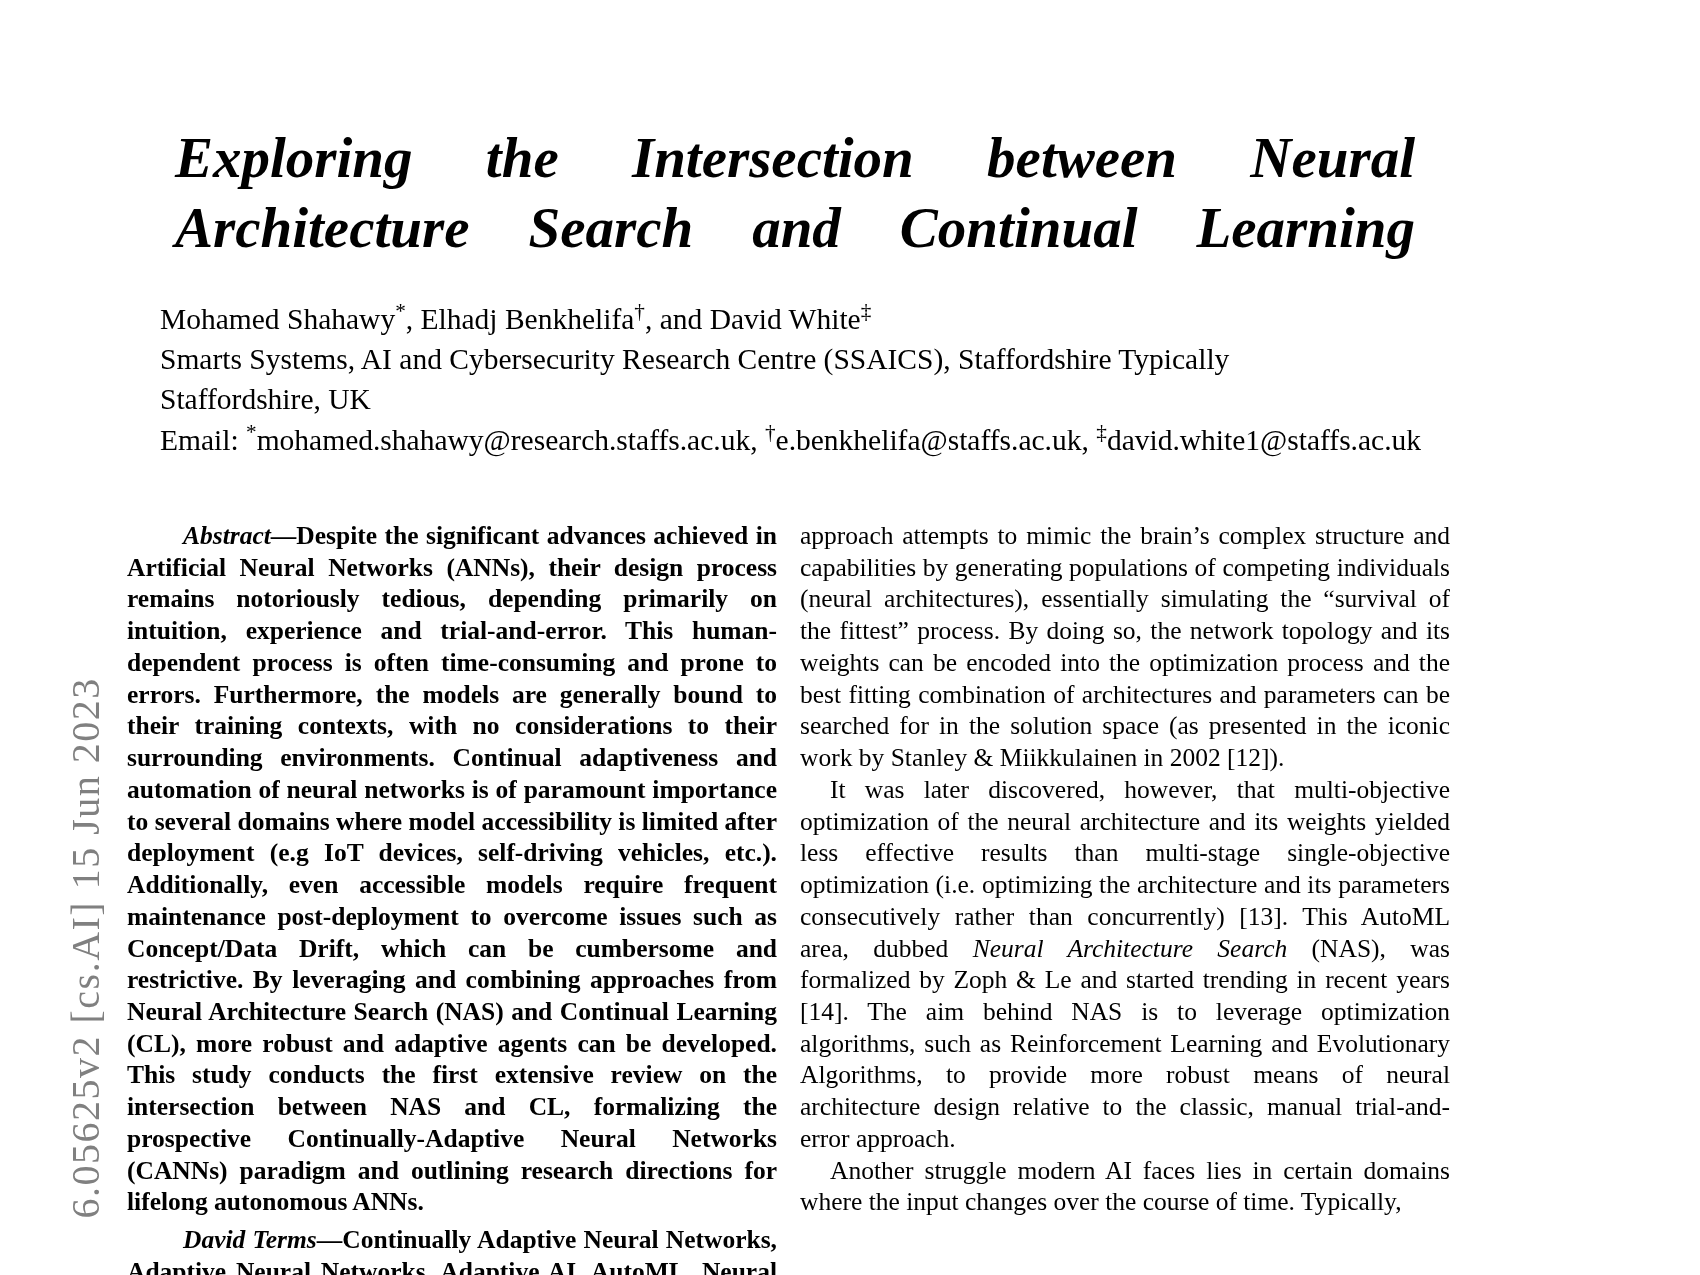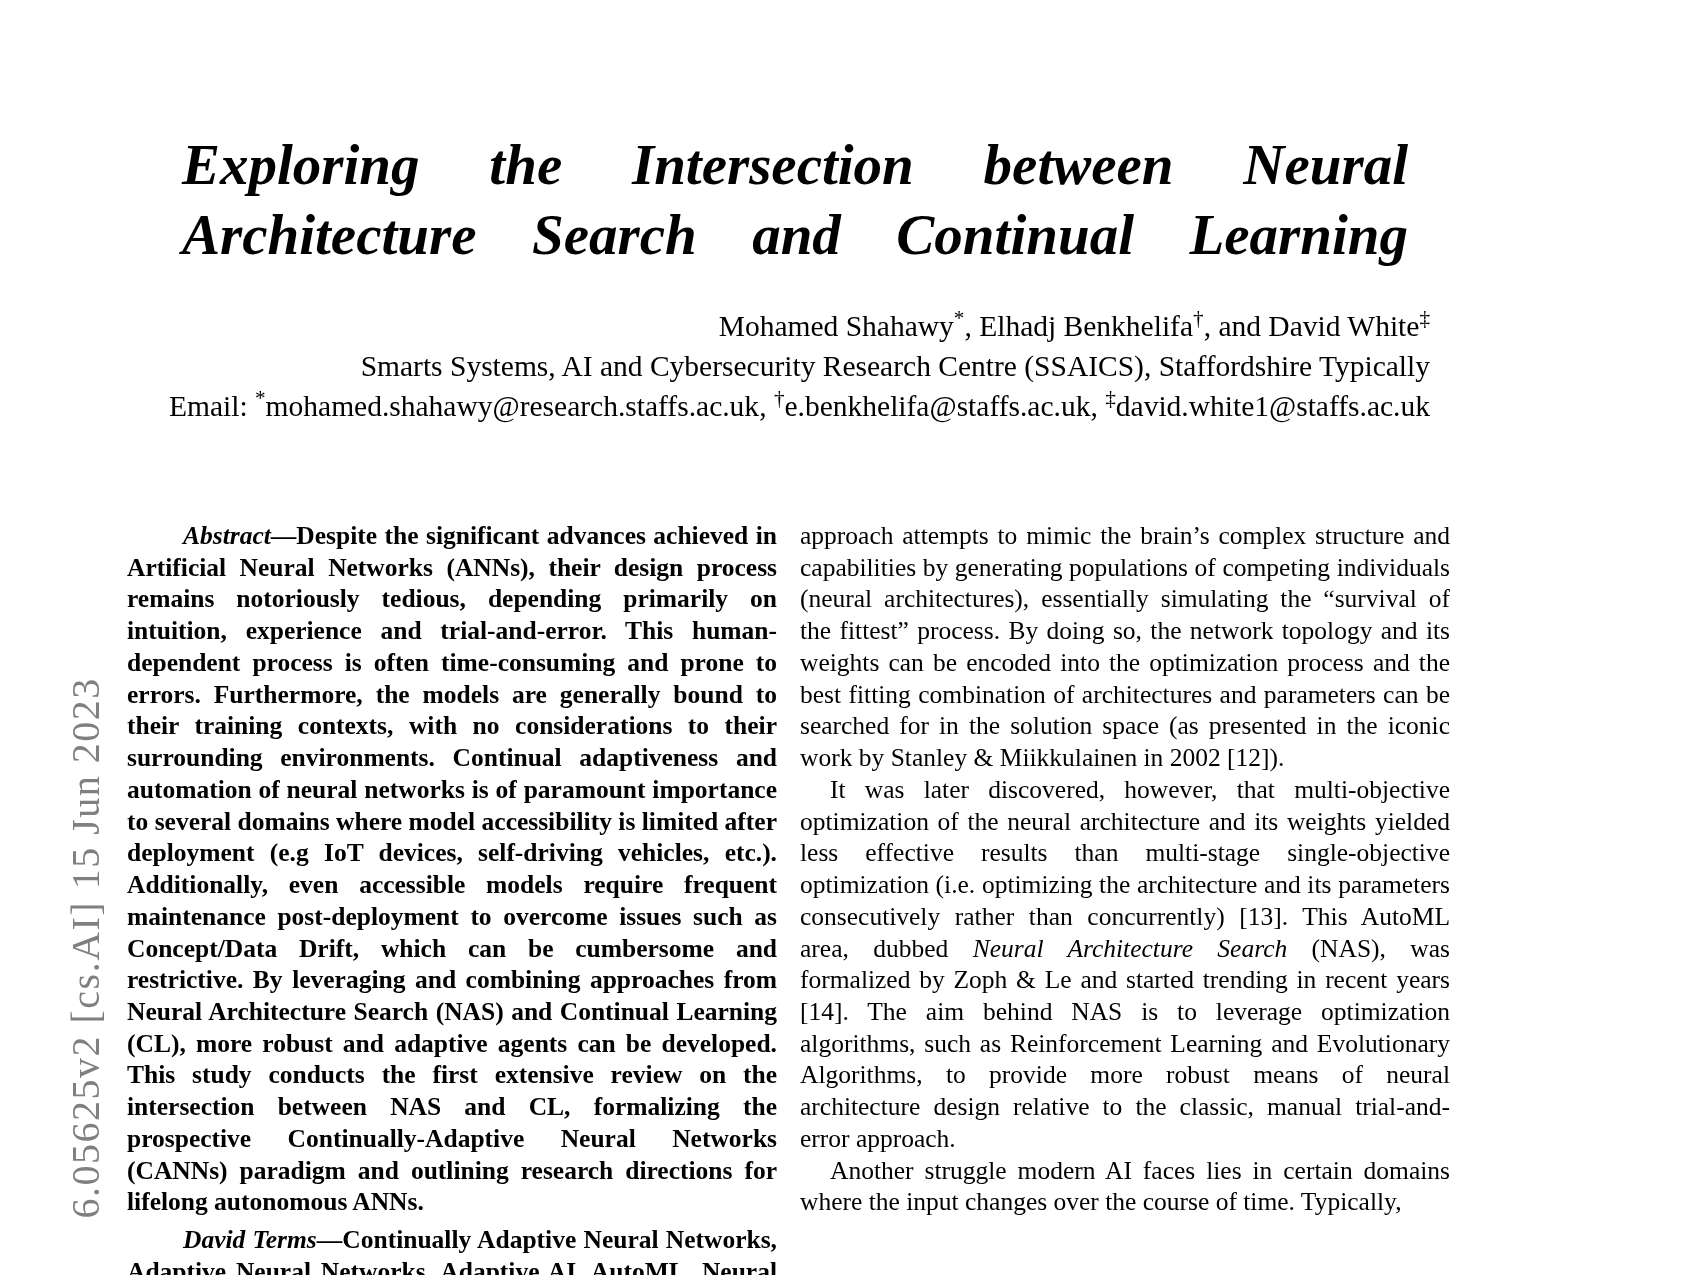--- a/index.html
+++ b/index.html
@@ -59,41 +59,41 @@
     text-align: center;
   }
 
   #paper-title {
     font-family: "Liberation Serif", "DejaVu Serif", serif;
     font-weight: bold;
     font-style: italic;
     font-size: 57px;
     line-height: 1.23;
     letter-spacing: 0px;
-    margin: 12px;
+    margin: 5px;
     text-align: center;
     padding: 0 10px;
   }
   #paper-title .tl {
     display: block;
     text-align: justify;
     text-align-last: justify;
   }
   #paper-title .tl2 {
     display: block;
     text-align: justify;
     text-align-last: justify;
     padding: 0 0px;
   }
 
   #author-block {
     margin-top: 36px;
     font-size: 29.5px;
     line-height: 1.36;
-    text-align: right;
+    text-align: left;
   }
   #author-block .ln {
     display: block;
     white-space: nowrap;
   }
   sup.mk {
     font-size: 0.72em;
     vertical-align: super;
     line-height: 0;
   }
@@ -155,20 +155,21 @@
     <h1 id="paper-title">
       <span class="tl">Exploring the Intersection between Neural</span>
       <span class="tl2">Architecture Search and Continual Learning</span>
     </h1>
 
     <div id="author-block">
       <span class="ln">
         <span>Mohamed Shahawy</span><sup class="mk">*</sup><span>, </span><span>Elhadj Benkhelifa</span><sup class="mk">†</sup><span>, and </span><span>David White</span><sup class="mk">‡</sup>
       </span>
       <span class="ln">Smarts Systems, AI and Cybersecurity Research Centre (SSAICS), Staffordshire Typically</span>
+      <span class="ln">Staffordshire, UK</span>
       <span class="ln">
         <span>Email: </span><sup class="mk">*</sup><span>mohamed.shahawy@research.staffs.ac.uk</span><span>, </span><sup class="mk">†</sup><span>e.benkhelifa@staffs.ac.uk</span><span>, </span><sup class="mk">‡</sup><span>david.white1@staffs.ac.uk</span>
       </span>
     </div>
   </div>
 
   <div id="columns">
 
     <div class="col" id="col-left">
 

